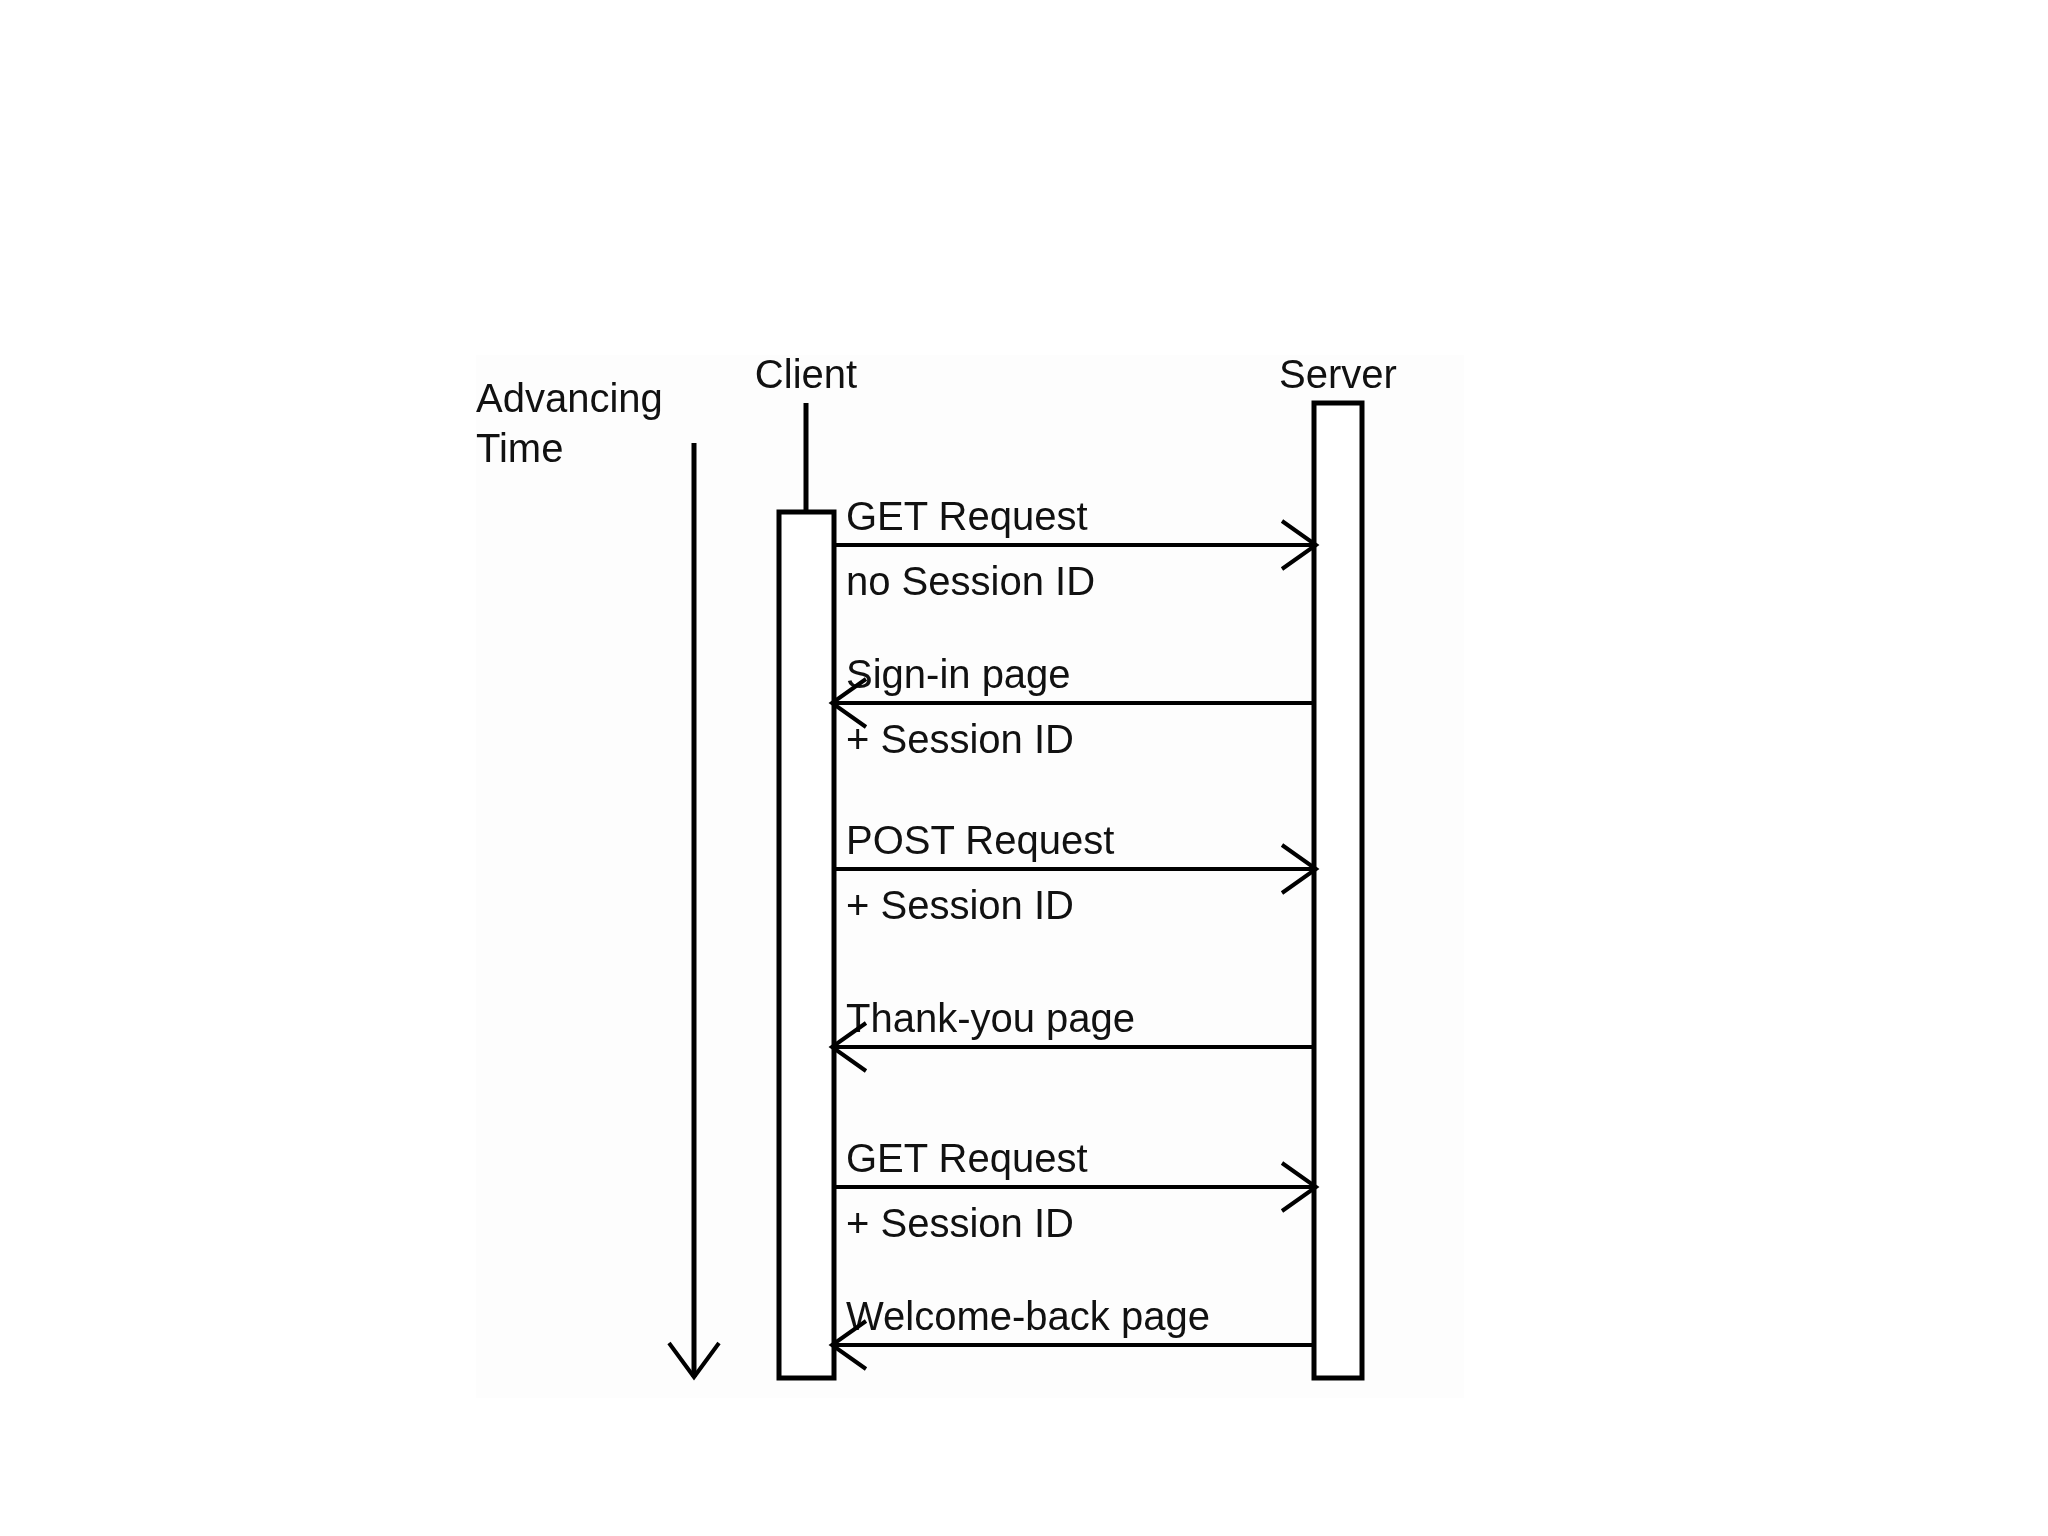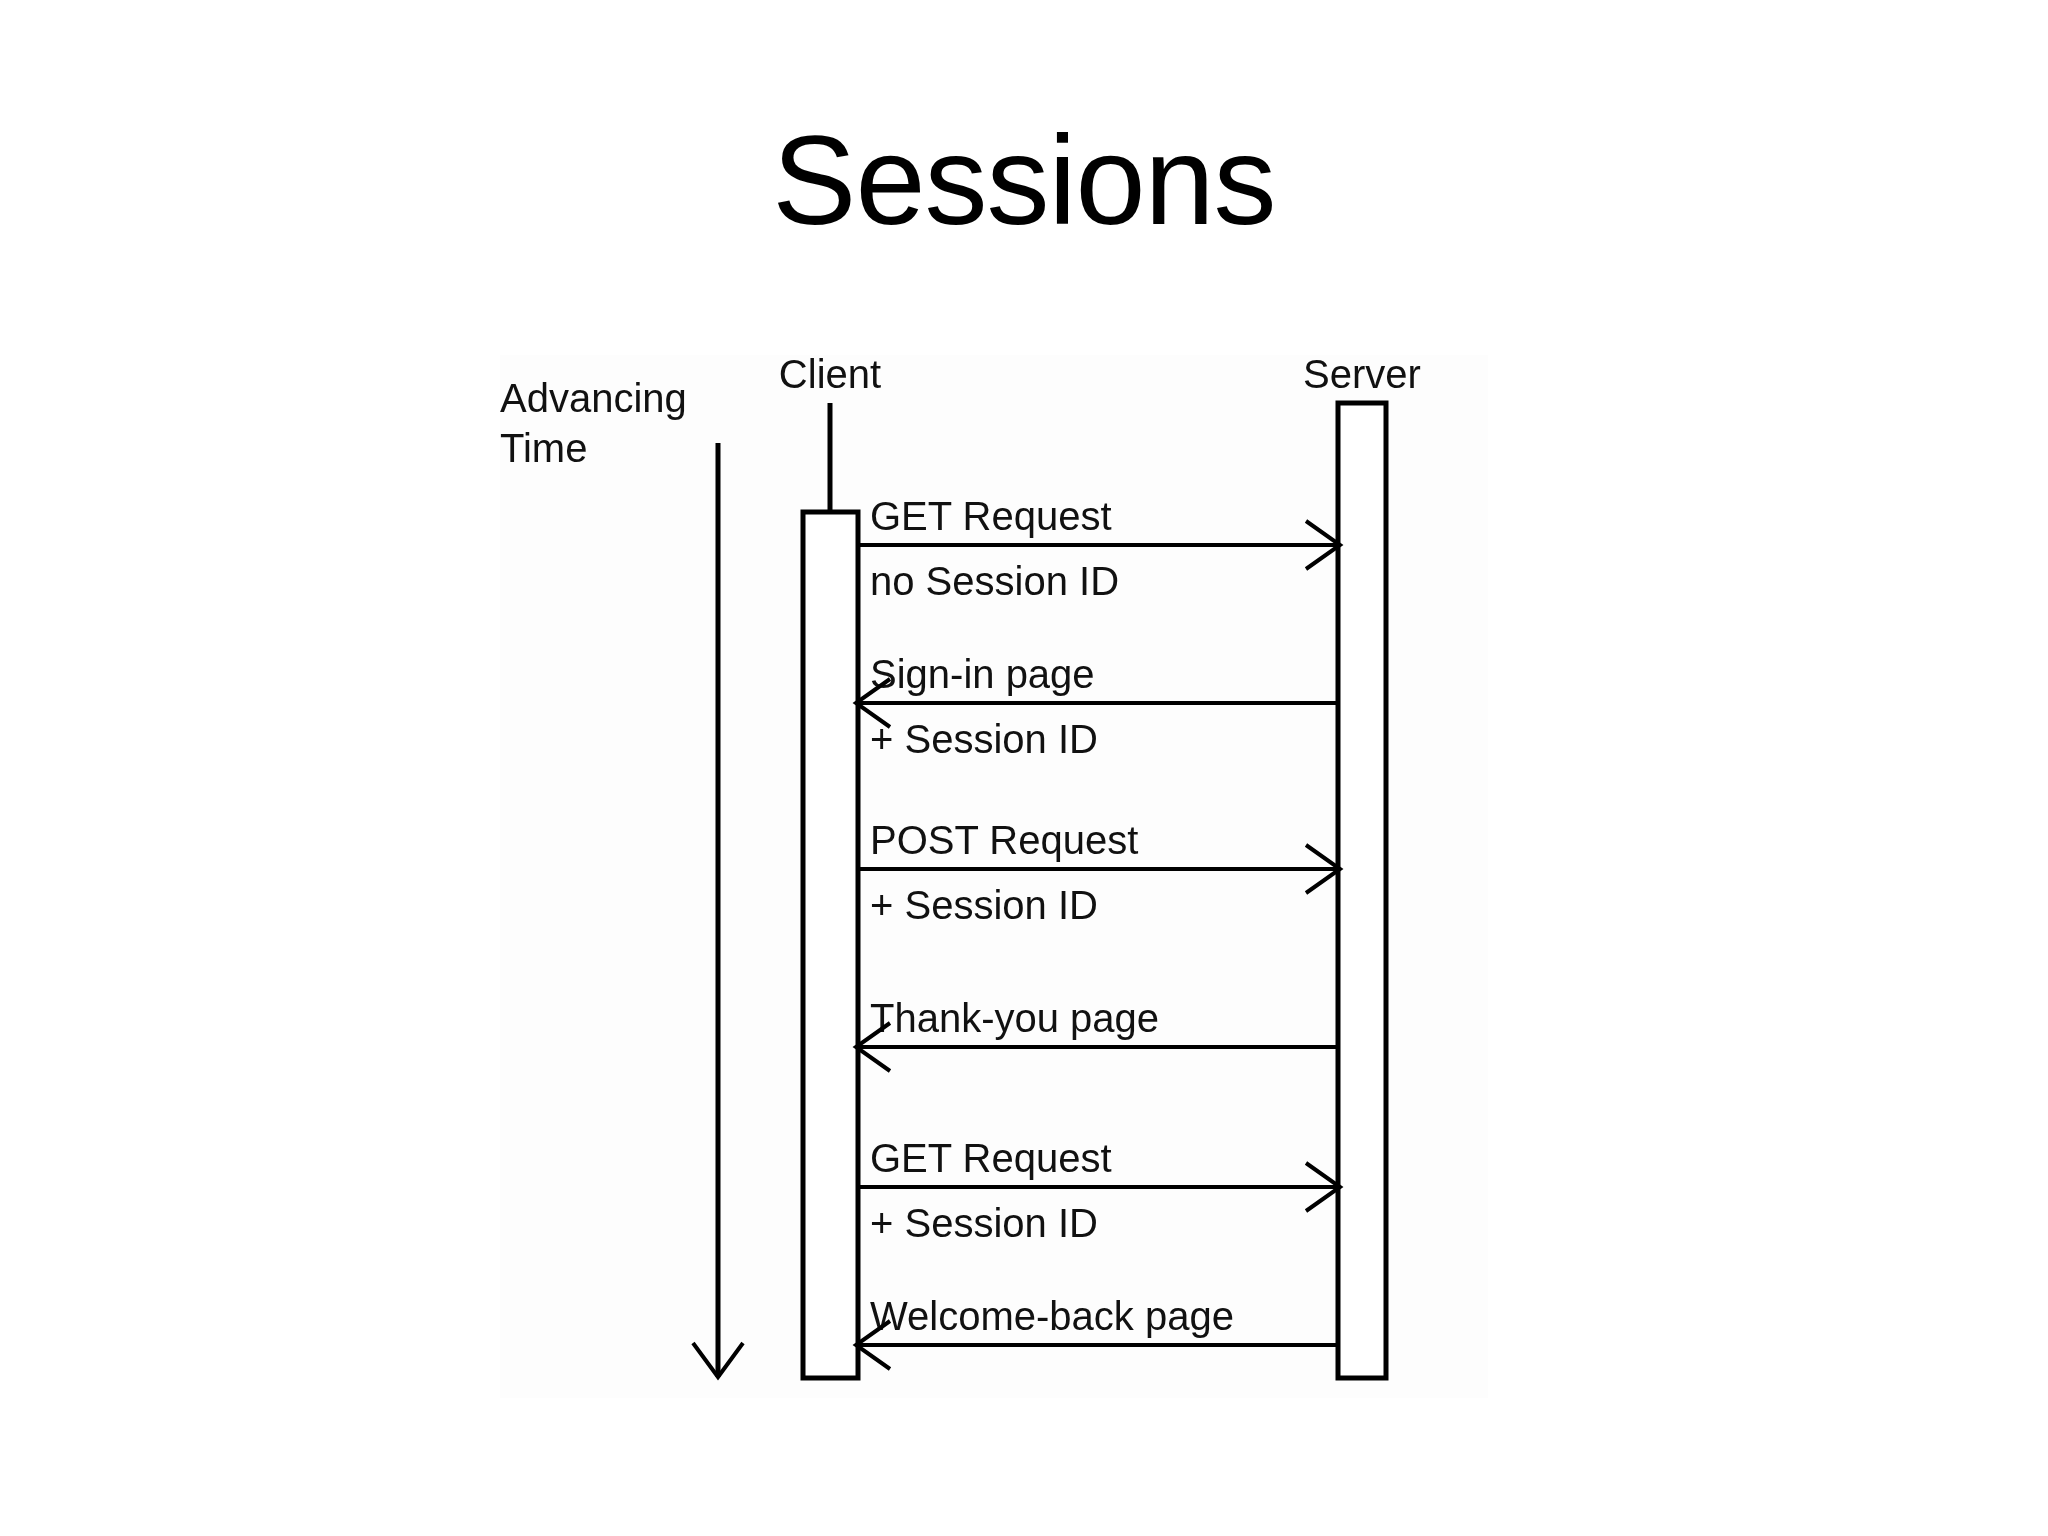--- a/index.html
+++ b/index.html
@@ -30,21 +30,21 @@
     font-size: 126px;
     font-weight: 400;
     line-height: 1.0;
     letter-spacing: -1px;
     color: #000000;
     white-space: nowrap;
   }
   
   #diagram-image {
     position: absolute;
-    left: 500px;
+    left: 476px;
     top: 355px;
     width: 988px;
     height: 1043px;
     background: #fdfdfd;
   }
   #diagram-svg {
     position: absolute;
     left: 0;
     top: 0;
     width: 988px;
@@ -86,21 +86,20 @@
     stroke: #000000;
     stroke-width: 5;
     fill: none;
   }
 </style>
 </head>
 <body>
 
 <div id="slide">
 
-  <div id="slide-title">Sessions</div>
 
   <div id="diagram-image">
 
     <svg id="diagram-svg" viewBox="0 0 988 1043">
 
       <g>
         <text class="diag-label" x="0" y="57">Advancing</text>
         <text class="diag-label" x="0" y="107">Time</text>
         <line class="time-axis" x1="218" y1="88" x2="218" y2="1022"></line>
         <polyline class="arrow-head" points="193,988 218,1022 243,988"></polyline>

